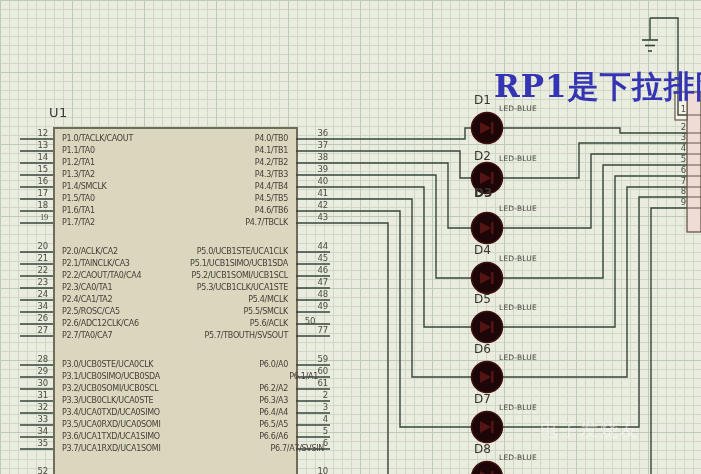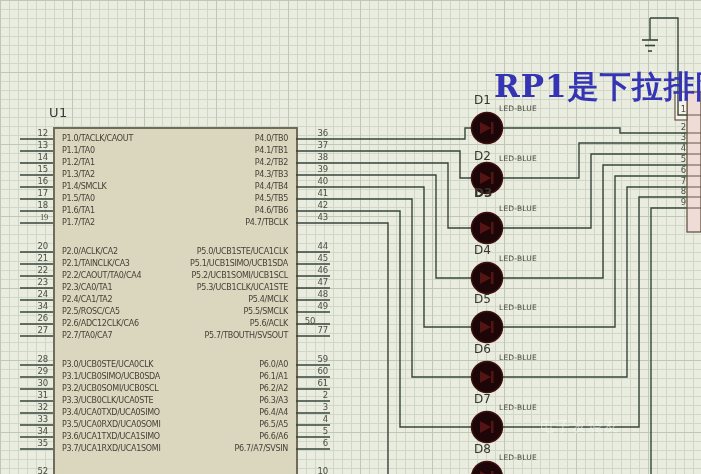--- a/index.html
+++ b/index.html
@@ -28,21 +28,21 @@
   .pin-label{font-size:8px;letter-spacing:-0.3px;line-height:12px;height:12px;color:#474038;}
   .right-align{text-align:right;}
   .led-ref{font-size:12px;color:#35352d;}
   .led-type{font-size:7.5px;color:#45453c;letter-spacing:0.2px;}
   .annotation{
     font-size:31px;font-weight:bold;
     font-family:"DejaVu Serif","Liberation Serif",serif;
     letter-spacing:1px;
   }
   .watermark{
-    font-size:14px;color:rgba(252,252,246,0.55);
+    font-size:18px;color:rgba(252,252,246,0.55);
     filter:blur(0.4px);letter-spacing:2px;z-index:4;
   }
 </style>
 </head>
 <body>
 
 <div id="stage">
   <svg id="wiresvg" width="701" height="474">
       <line x1="20" y1="139" x2="53" y2="139" stroke="#36453b" stroke-width="1.3"></line>
       <line x1="296" y1="139" x2="330" y2="139" stroke="#36453b" stroke-width="1.3"></line>
@@ -237,21 +237,21 @@
       <div class="txt pin-num right-align" style="left: 8px; top: 325px; width: 40px;">27</div>
       <div class="txt pin-label" style="left: 62px; top: 330px;">P2.7/TA0/CA7</div>
       <div class="txt pin-label right-align" style="left: 113px; top: 330px; width: 175px;">P5.7/TBOUTH/SVSOUT</div>
       <div class="txt pin-num right-align" style="left: 292px; top: 325px; width: 36px;">77</div>
       <div class="txt pin-num right-align" style="left: 8px; top: 354px; width: 40px;">28</div>
       <div class="txt pin-label" style="left: 62px; top: 359px;">P3.0/UCB0STE/UCA0CLK</div>
       <div class="txt pin-label right-align" style="left: 113px; top: 359px; width: 175px;">P6.0/A0</div>
       <div class="txt pin-num right-align" style="left: 292px; top: 354px; width: 36px;">59</div>
       <div class="txt pin-num right-align" style="left: 8px; top: 366px; width: 40px;">29</div>
       <div class="txt pin-label" style="left: 62px; top: 371px;">P3.1/UCB0SIMO/UCB0SDA</div>
-      <div class="txt pin-label right-align" style="left: 113px; top: 371px; width: 175px;">P6.1/A1</div>
+      <div class="txt pin-label right-align" style="left: 113px; top: 371px; width: 175px; padding-left: 30px;">P6.1/A1</div>
       <div class="txt pin-num right-align" style="left: 292px; top: 366px; width: 36px;">60</div>
       <div class="txt pin-num right-align" style="left: 8px; top: 378px; width: 40px;">30</div>
       <div class="txt pin-label" style="left: 62px; top: 383px;">P3.2/UCB0SOMI/UCB0SCL</div>
       <div class="txt pin-label right-align" style="left: 113px; top: 383px; width: 175px;">P6.2/A2</div>
       <div class="txt pin-num right-align" style="left: 292px; top: 378px; width: 36px;">61</div>
       <div class="txt pin-num right-align" style="left: 8px; top: 390px; width: 40px;">31</div>
       <div class="txt pin-label" style="left: 62px; top: 395px;">P3.3/UCB0CLK/UCA0STE</div>
       <div class="txt pin-label right-align" style="left: 113px; top: 395px; width: 175px;">P6.3/A3</div>
       <div class="txt pin-num right-align" style="left: 292px; top: 390px; width: 36px;">2</div>
       <div class="txt pin-num right-align" style="left: 8px; top: 402px; width: 40px;">32</div>
@@ -261,21 +261,21 @@
       <div class="txt pin-num right-align" style="left: 8px; top: 414px; width: 40px;">33</div>
       <div class="txt pin-label" style="left: 62px; top: 419px;">P3.5/UCA0RXD/UCA0SOMI</div>
       <div class="txt pin-label right-align" style="left: 113px; top: 419px; width: 175px;">P6.5/A5</div>
       <div class="txt pin-num right-align" style="left: 292px; top: 414px; width: 36px;">4</div>
       <div class="txt pin-num right-align" style="left: 8px; top: 426px; width: 40px;">34</div>
       <div class="txt pin-label" style="left: 62px; top: 431px;">P3.6/UCA1TXD/UCA1SIMO</div>
       <div class="txt pin-label right-align" style="left: 113px; top: 431px; width: 175px;">P6.6/A6</div>
       <div class="txt pin-num right-align" style="left: 292px; top: 426px; width: 36px;">5</div>
       <div class="txt pin-num right-align" style="left: 8px; top: 438px; width: 40px;">35</div>
       <div class="txt pin-label" style="left: 62px; top: 443px;">P3.7/UCA1RXD/UCA1SOMI</div>
-      <div class="txt pin-label right-align" style="left: 113px; top: 443px; width: 175px;">P6.7/A7/SVSIN</div>
+      <div class="txt pin-label right-align" style="left: 113px; top: 443px; width: 175px; padding-left: 36px;">P6.7/A7/SVSIN</div>
       <div class="txt pin-num right-align" style="left: 292px; top: 438px; width: 36px;">6</div>
       <div class="txt pin-num right-align" style="left: 8px; top: 466px; width: 40px;">52</div>
       <div class="txt pin-num right-align" style="left: 292px; top: 466px; width: 36px;">10</div>
       <div class="txt led-ref" style="left: 474px; top: 93px;">D1</div>
       <div class="txt led-type" style="left: 499px; top: 104px;">LED-BLUE</div>
       <div class="txt led-ref" style="left: 474px; top: 149px;">D2</div>
       <div class="txt led-type" style="left: 499px; top: 154px;">LED-BLUE</div>
       <div class="txt led-ref" style="left: 474px; top: 186px; font-weight: bold;">D3</div>
       <div class="txt led-type" style="left: 499px; top: 204px;">LED-BLUE</div>
       <div class="txt led-ref" style="left: 474px; top: 243px;">D4</div>

